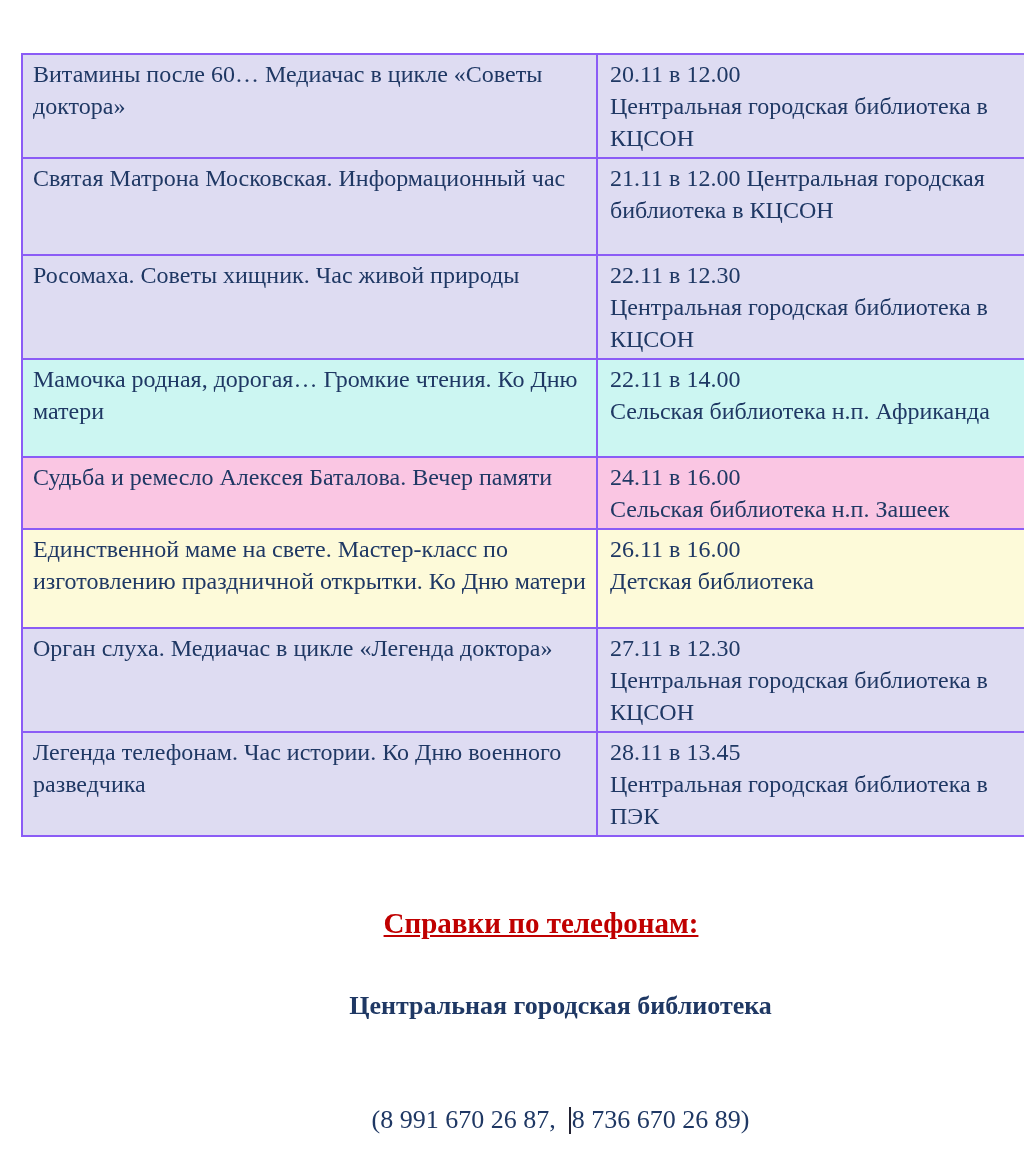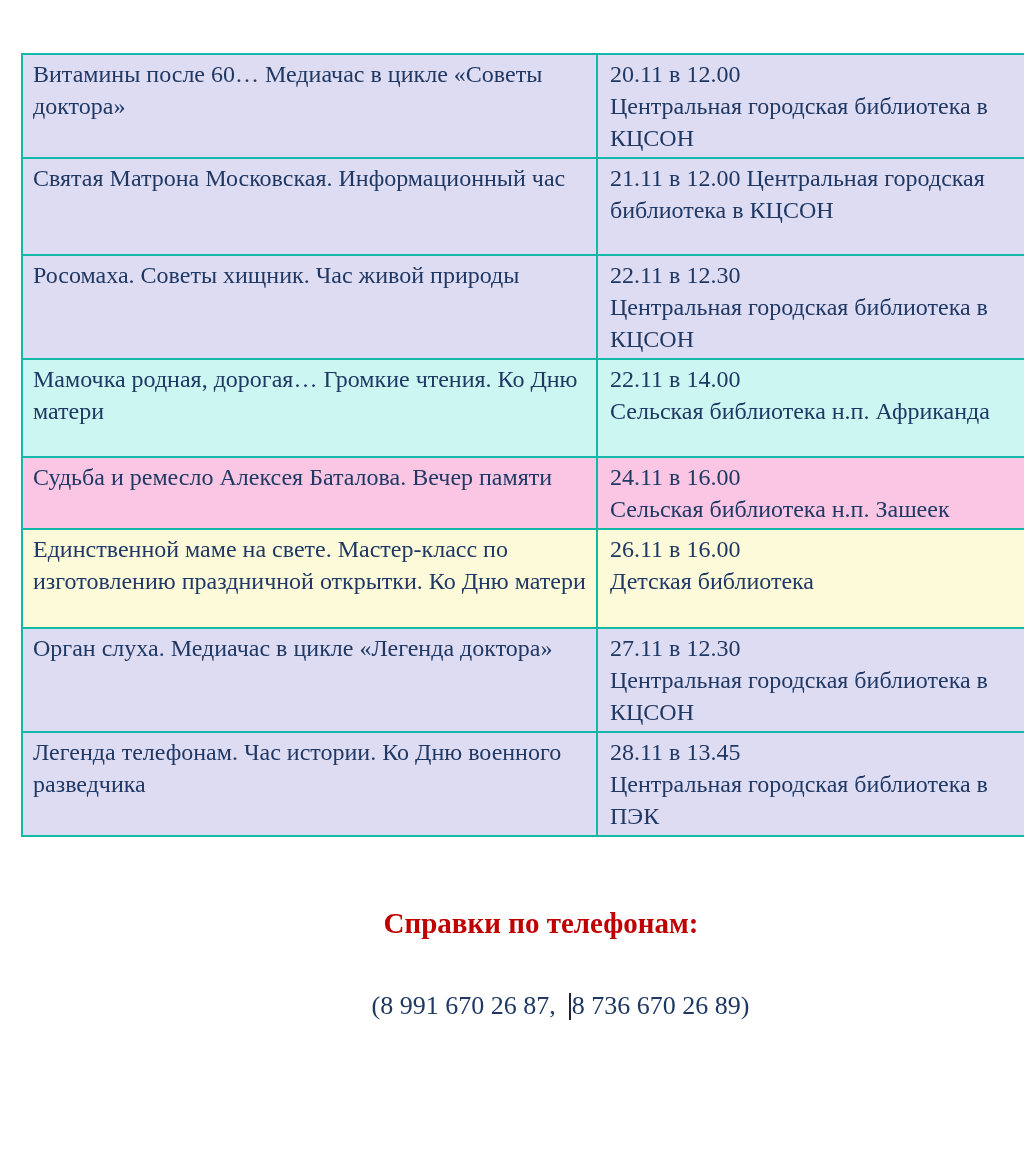--- a/index.html
+++ b/index.html
@@ -17,21 +17,21 @@
     position: relative;
   }
   table.events {
     border-collapse: collapse;
     table-layout: fixed;
     margin-left: 21px;
     margin-top: 53px;
     width: 980px;
   }
   table.events td {
-    border: 2px solid #14b8a6;
+    border: 2px solid #8b5cf6;
     vertical-align: top;
     color: #1f3864;
     font-size: 24px;
     line-height: 32px;
   }
   td.event-cell {
     width: 555px;
     padding: 3px 8px 3px 10px;
   }
   td.schedule-cell {
@@ -53,20 +53,21 @@
     text-align: center;
     padding-left: 58px;
     color: #1f3864;
   }
   .footer-heading {
     color: #c00000;
     font-weight: bold;
     font-size: 29px;
     line-height: 36px;
     margin: 0 0 15px 0;
+    text-decoration: underline;
   }
   .footer-line {
     font-size: 26px;
     line-height: 33px;
     margin: 15px 0;
     white-space: pre-wrap;
   }
   .footer-line .lib-name { font-weight: bold; }
   .caret {
     display: inline-block;
@@ -122,20 +123,23 @@
         <td class="event-cell">Легенда телефонам. Час истории. Ко Дню военного разведчика</td>
         <td class="schedule-cell">28.11 в 13.45
 Центральная городская библиотека в ПЭК</td>
       </tr>
     </tbody>
   </table>
 
   <div class="footer">
     <div class="footer-heading">Справки по телефонам:</div>
 
+    <div class="footer-line">
+      <span class="lib-name">Центральная городская библиотека</span>
+    </div>
 
     <div class="footer-line">
       <span>(8 991 670 26 87,  </span><span class="caret"></span><span>8 736 670 26 89)</span>
     </div>
 
   </div>
 
 </div>
 
 </body></html>

